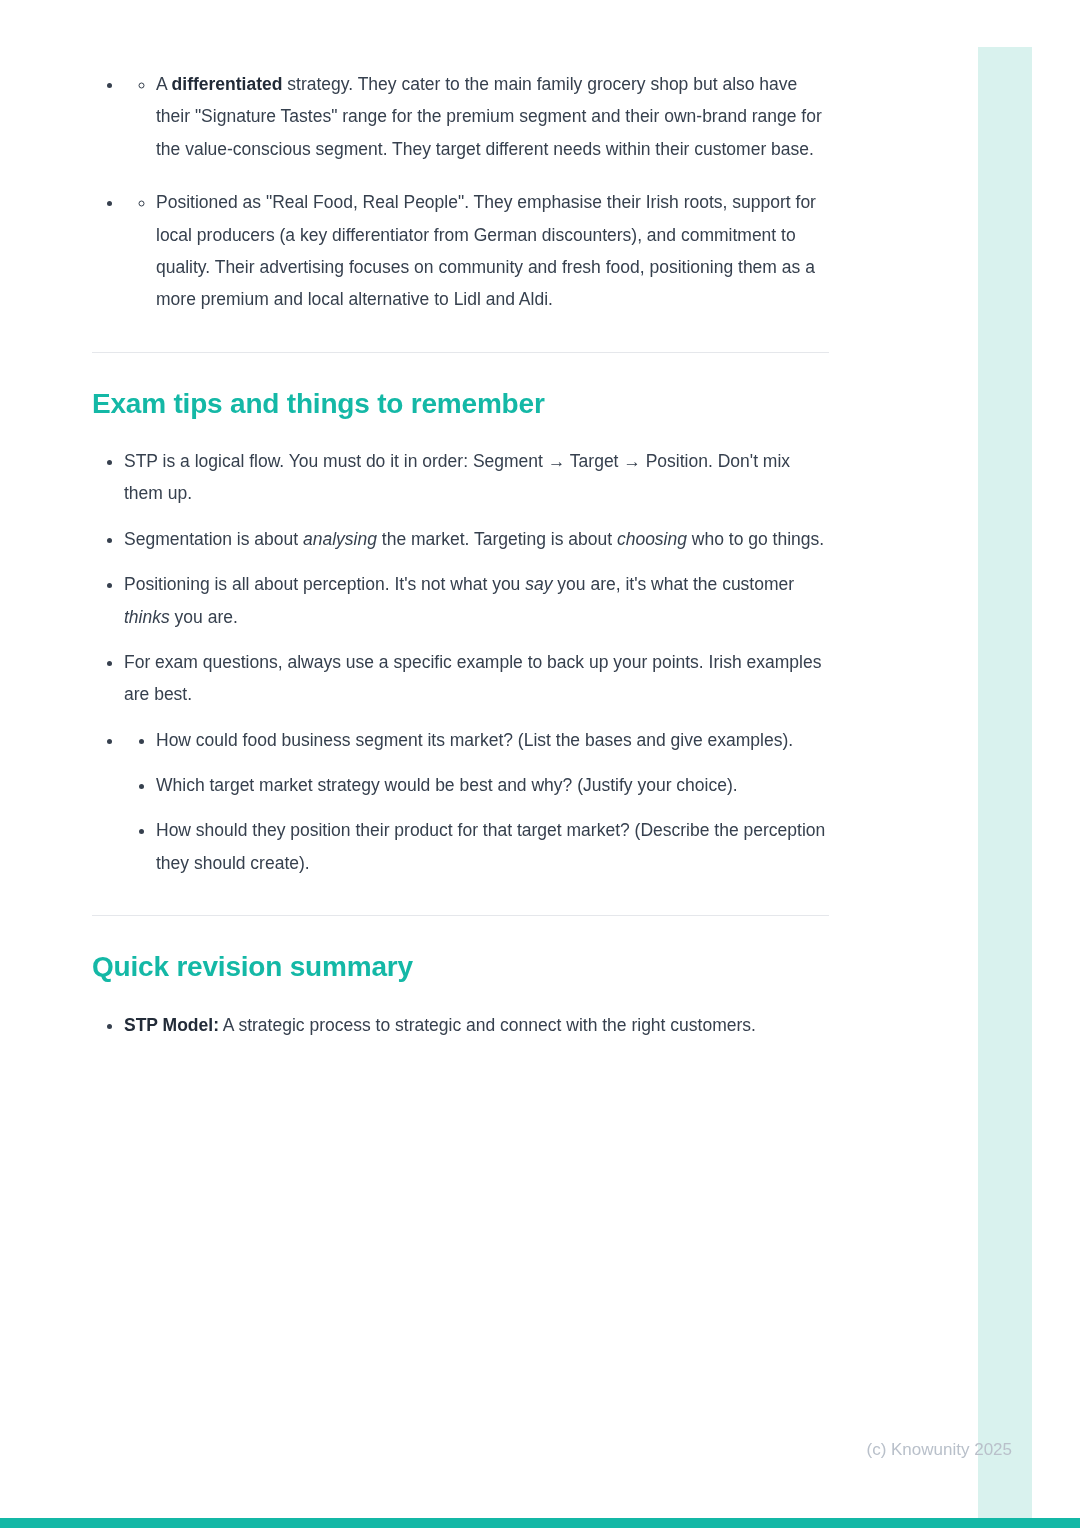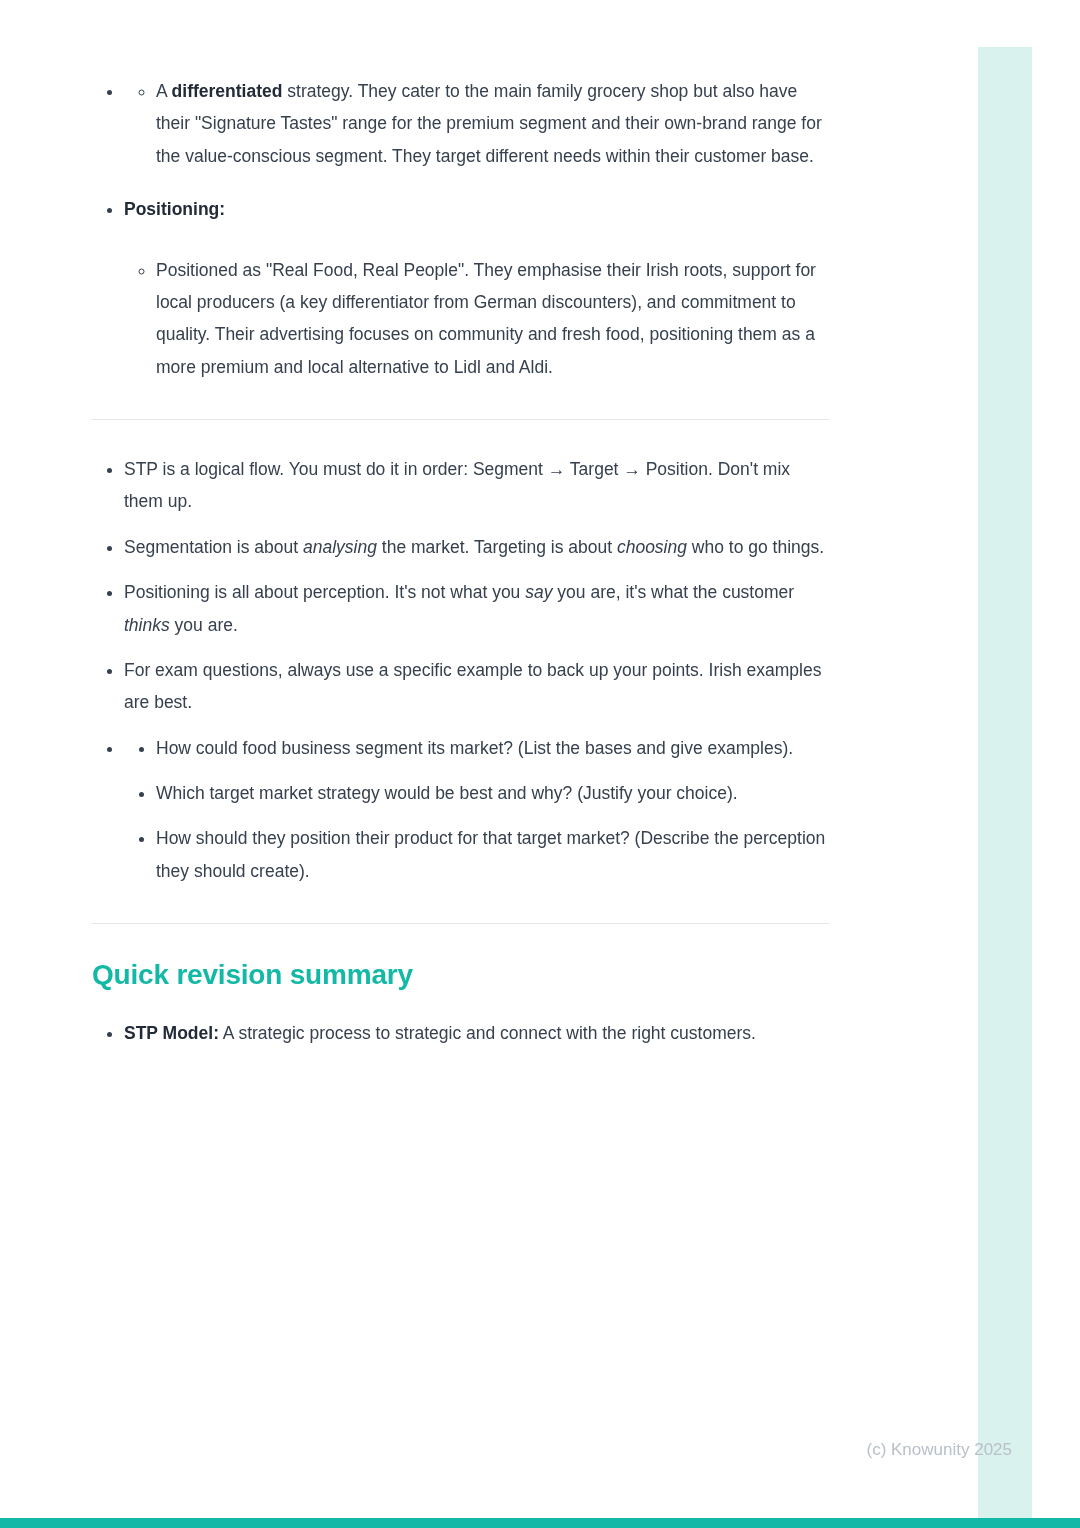--- a/index.html
+++ b/index.html
@@ -19,21 +19,21 @@
   .right-bar{position:absolute;top:47px;left:978px;width:54px;height:1471px;background:var(--accent-light);z-index:1;}
   .bottom-bar{position:absolute;left:0;bottom:0;width:1080px;height:10px;background:var(--accent);z-index:3;}
   .doc{position:absolute;left:92px;top:47px;width:737px;font-size:17.5px;line-height:1.85;z-index:2;}
   .para{margin:0 0 21px 0;}
   .indent-2{margin-left:64px;}
   ul.list{margin:0;padding-left:32px;}
   ul.style-disc{list-style-type:disc;}
   ul.style-circle{list-style-type:circle;}
   ul.list li{margin-bottom:13px;}
   ul.loose > li{margin-bottom:21px;}
-  li > ul.list{margin-top:28px;}
+  li > ul.list{margin-top:21px;}
   li > ul.tight{margin-top:2px;}
   li > ul.tight li{margin-bottom:13px;}
   strong{color:var(--text-strong);font-weight:700;}
   em{font-style:italic;}
   .divider{border:none;border-top:1px solid var(--divider);margin:36px 0 33px 0;}
   .section-heading{
     color:var(--accent);font-size:28px;line-height:1.3;font-weight:700;
     margin:0 0 23px 0;letter-spacing:-0.2px;
   }
   .watermark{position:absolute;top:1440px;right:68px;font-size:17px;color:var(--watermark);z-index:2;}
@@ -47,29 +47,29 @@
 <main class="doc">
     <ul class="list style-disc loose">
       <li>
         <ul class="list style-circle loose">
           <li>
             <div><span>A </span><strong>differentiated</strong><span> strategy. They cater to the main family grocery shop but also have their "Signature Tastes" range for the premium segment and their own-brand range for the value-conscious segment. They target different needs within their customer base.</span></div>
           </li>
         </ul>
       </li>
       <li>
-        <div><strong>Positioning:</strong></div>
         <ul class="list style-circle loose">
           <li>
             <div><span>Positioned as "Real Food, Real People". They emphasise their Irish roots, support for local producers (a key differentiator from German discounters), and commitment to quality. Their advertising focuses on community and fresh food, positioning them as a more premium and local alternative to Lidl and Aldi.</span></div>
           </li>
         </ul>
       </li>
     </ul>
     <hr class="divider">
+    <h2 class="section-heading">Exam tips and things to remember</h2>
     <ul class="list style-disc">
       <li>
         <div><span>STP is a logical flow. You must do it in order: Segment → Target → Position. Don't mix them up.</span></div>
       </li>
       <li>
         <div><span>Segmentation is about </span><em>analysing</em><span> the market. Targeting is about </span><em>choosing</em><span> who to go things.</span></div>
       </li>
       <li>
         <div><span>Positioning is all about perception. It's not what you </span><em>say</em><span> you are, it's what the customer </span><em>thinks</em><span> you are.</span></div>
       </li>

